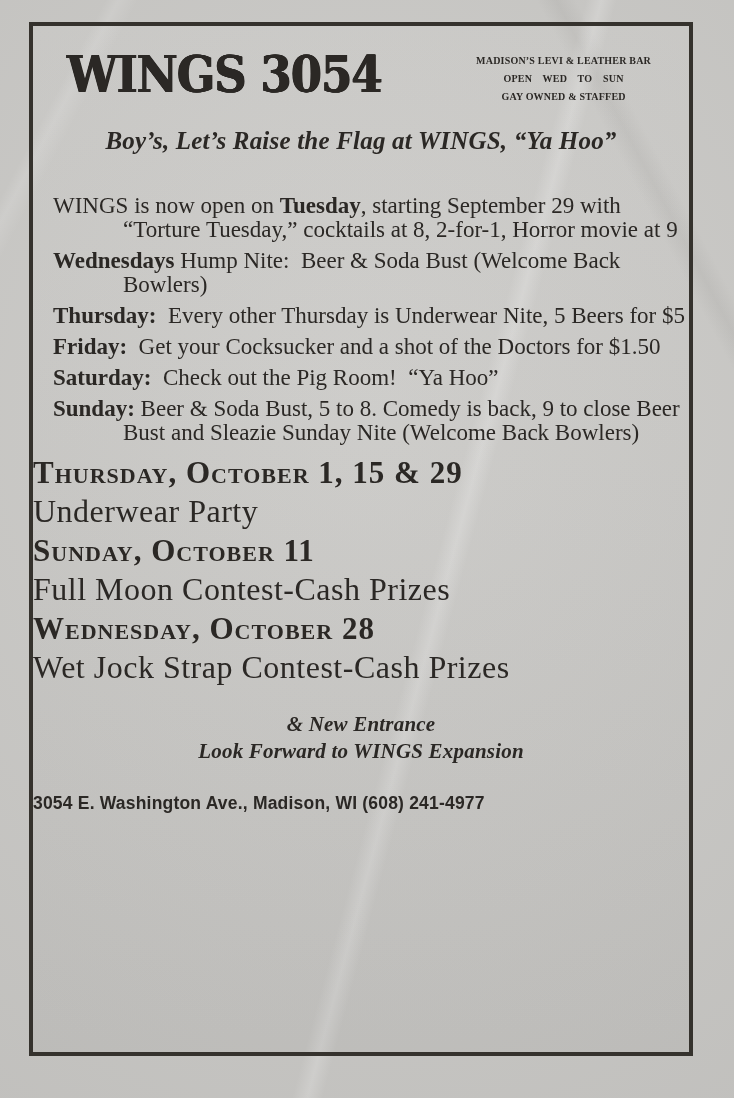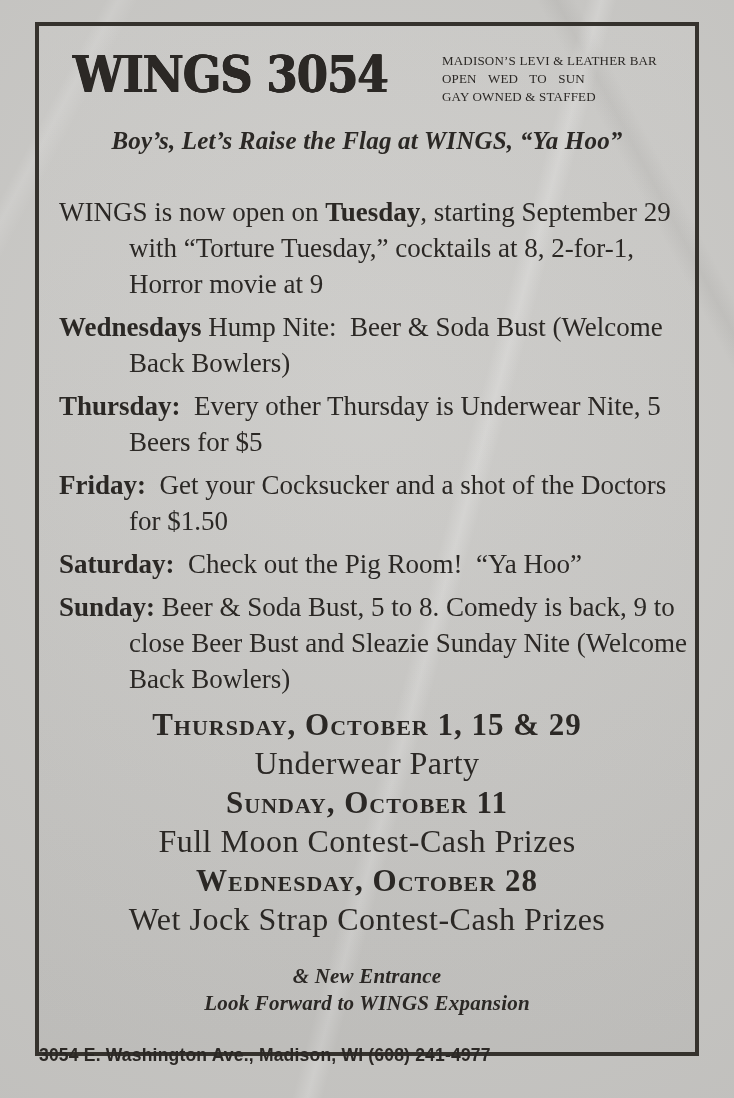--- a/index.html
+++ b/index.html
@@ -15,21 +15,21 @@
     background-image:
       radial-gradient(130% 95% at 50% 38%, rgba(255,255,255,0.10), rgba(0,0,0,0.06)),
       linear-gradient(105deg, rgba(255,255,255,0) 57%, rgba(255,255,255,0.22) 58.5%, rgba(255,255,255,0) 60%),
       linear-gradient(62deg, rgba(110,108,104,0) 85%, rgba(110,108,104,0.10) 86.5%, rgba(110,108,104,0) 88%),
       linear-gradient(118deg, rgba(255,255,255,0) 8%, rgba(255,255,255,0.14) 9%, rgba(255,255,255,0) 10.5%);
     font-family: "Liberation Serif", serif;
     color: #2b2825;
   }
   .flyer {
     position: absolute;
-    left: 35px;
+    left: 29px;
     top: 22px;
     width: 656px;
     height: 1026px;
     border: 4px solid #35322d;
     background-image: linear-gradient(180deg, rgba(255,255,255,0.05), rgba(0,0,0,0.03));
   }
   .header {
     display: flex;
     justify-content: space-between;
     align-items: flex-start;
@@ -40,50 +40,50 @@
     font-weight: bold;
     font-size: 45px;
     line-height: 1;
     letter-spacing: -1px;
     transform: scaleY(1.1);
     transform-origin: top left;
     text-shadow: 0.7px 0 currentColor, -0.4px 0 currentColor, 0 0.4px currentColor;
     white-space: nowrap;
   }
   .header-info {
-    font-weight: normal;
-    font-size: 13px;
+    text-align: center;
+    font-weight: bold;
+    font-size: 10px;
     line-height: 18px;
     letter-spacing: 0.2px;
     padding-top: 2px;
     padding-right: 18px;
   }
   .header-info .l2 { word-spacing: 8px; }
   .tagline {
     text-align: center;
     font-weight: bold;
     font-style: italic;
     font-size: 25px;
     letter-spacing: 0.2px;
     margin-top: 21px;
   }
   .schedule {
     margin: 39px 1px 0 20px;
-    font-size: 27px;
-    line-height: 36px;
+    font-size: 23px;
+    line-height: 24px;
   }
   .sched {
     margin: 0 0 7px 0;
     padding-left: 70px;
     text-indent: -70px;
   }
   .sched span { white-space: pre-wrap; }
   .sched .b { font-weight: bold; }
   .events {
-    text-align: center;
     margin-top: 8px;
   }
   .ev-caps {
     font-weight: bold;
     font-variant: small-caps;
     font-size: 31px;
     line-height: 39px;
     letter-spacing: 1px;
   }
   .ev-plain {

